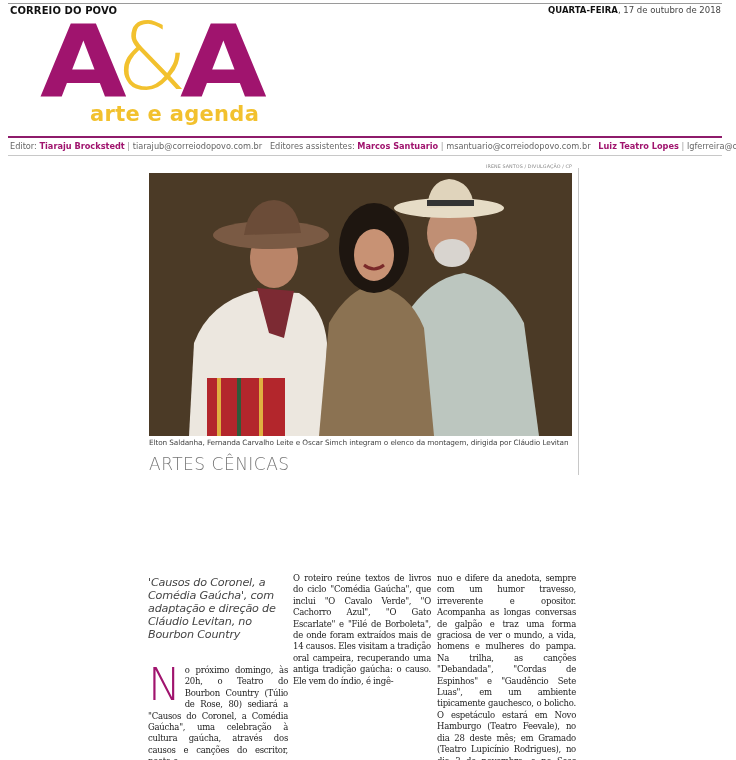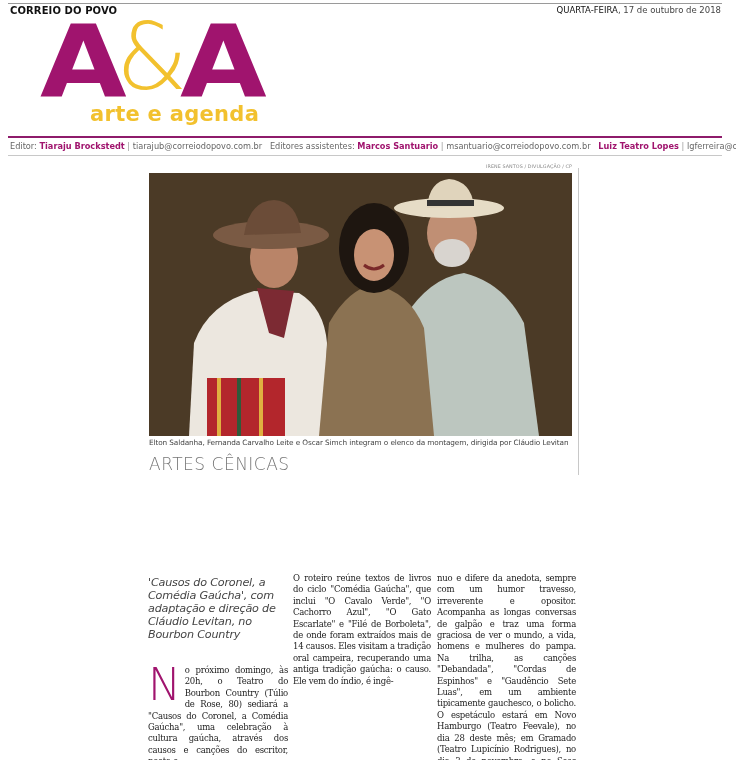--- a/index.html
+++ b/index.html
@@ -5,21 +5,21 @@
   * { box-sizing: border-box; margin: 0; padding: 0; }
   html, body { width: 736px; height: 760px; background: #ffffff; overflow: hidden; }
   body { position: relative; font-family: "DejaVu Sans", sans-serif; color: #222; }
 
   .abs { position: absolute; }
 
   
   .top-rule { left: 8px; top: 3px; width: 714px; height: 1px; background: #9a9a9a; }
   .paper-name { left: 10px; top: 5px; font-family: "DejaVu Sans", sans-serif; font-weight: bold; font-size: 10px; letter-spacing: 0.1px; color: #111; }
   .date-line { right: 15px; top: 5px; font-size: 8.5px; color: #444; white-space: nowrap; }
-  .date-line .weekday { font-weight: normal; color: #111; margin-top: 28px; }
+  .date-line .weekday { font-weight: bold; color: #111; margin-top: 28px; }
 
   
   .logo-a { font-family: "DejaVu Sans", sans-serif; font-weight: 900; font-size: 100px; line-height: 1; color: #a0146e; letter-spacing: -3px; transform: scaleX(1.12); transform-origin: left top; }
   .logo-a1 { left: 40px; top: 12px; }
   .logo-a2 { left: 180px; top: 12px; }
   .logo-amp { left: 116px; top: 12px; font-family: "DejaVu Sans", sans-serif; font-weight: 200; font-size: 92px; line-height: 1; color: #f2c12e; -webkit-text-stroke: 0px; }
   .logo-sub { left: 90px; top: 102px; font-family: "DejaVu Sans", sans-serif; font-weight: bold; font-size: 21px; color: #f2c12e; letter-spacing: 0.3px; }
 
   
   .magenta-rule { left: 8px; top: 136px; width: 714px; height: 2px; background: #8e1b6b; }

